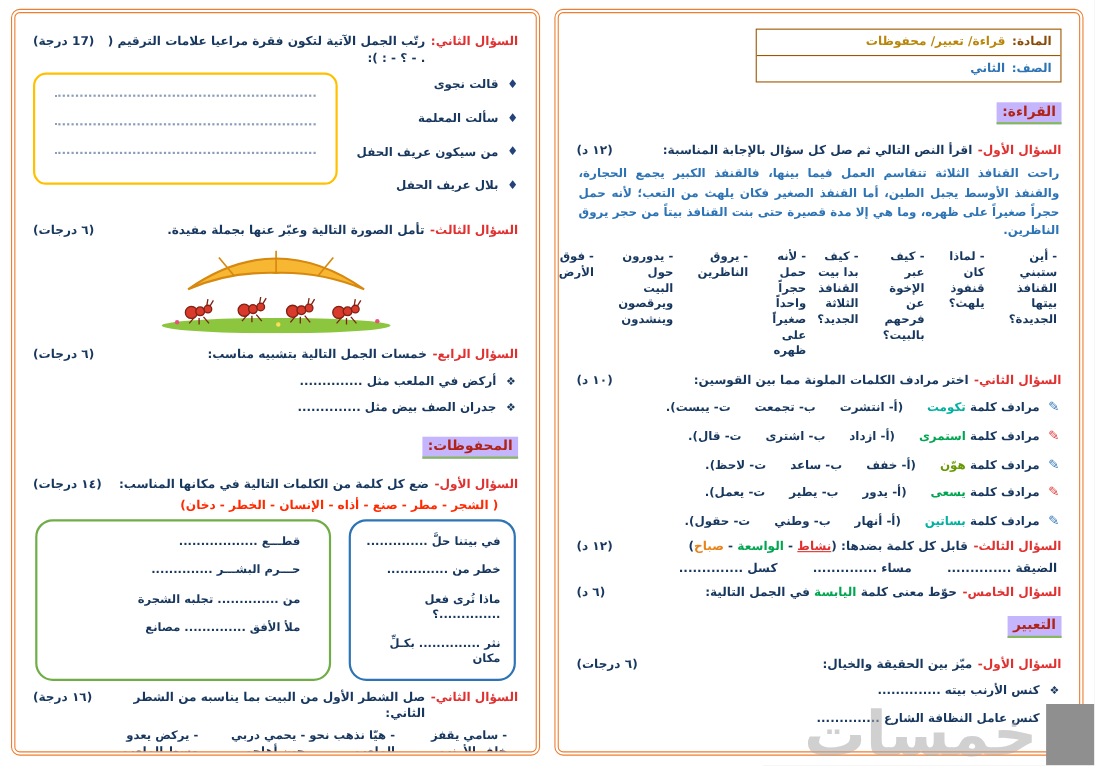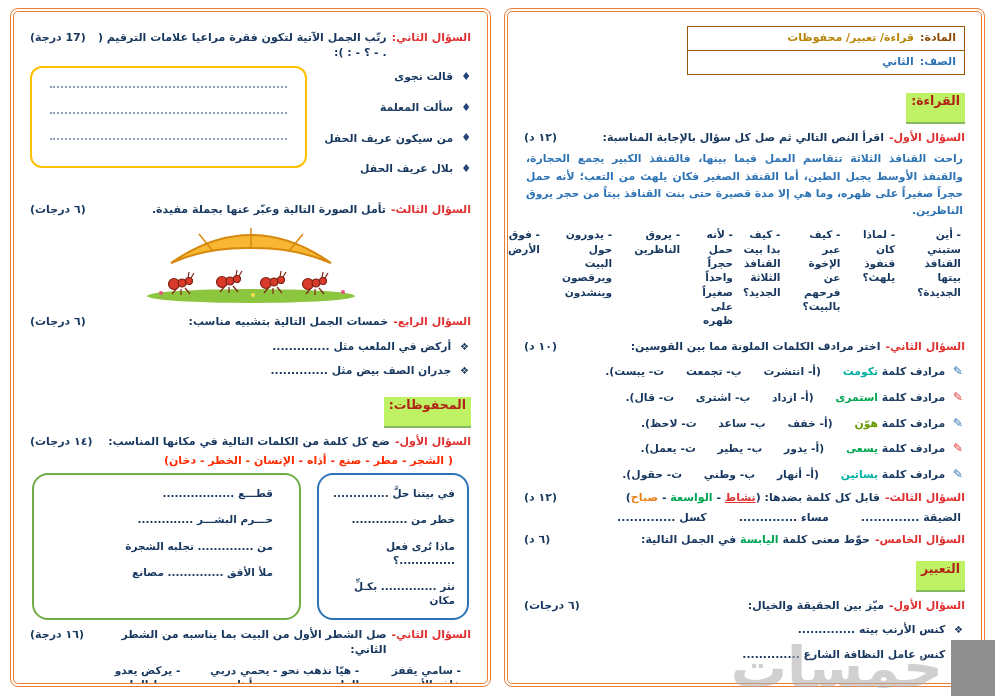--- a/index.html
+++ b/index.html
@@ -1,20 +1,20 @@
 <!DOCTYPE html>
 <html lang="ar" dir="rtl"><head>
 <meta charset="utf-8">
 <style>
   *{box-sizing:border-box;margin:0;padding:0}
   html,body{width:995px;height:696px}
   body{background:#ececec;font-family:"DejaVu Sans",sans-serif}
   .canvas{width:995px;height:696px;background:#ffffff;direction:rtl;display:flex;gap:13px;padding:8px 10px;position:relative;overflow:hidden}
   .page{flex:0 0 481px;height:679px;background:#fff;border:4px double #ED7D31;border-radius:8px;padding:12px 16px;color:#17375E;font-weight:700;font-size:11px;line-height:1.35;position:relative;overflow:hidden}
-  .sec-title{display:inline-block;background:#bef264;color:#B02418;font-size:12.5px;padding:0 5px 12px;margin:8px 0 0;border-bottom:2px solid #86B860}
+  .sec-title{display:inline-block;background:#c4b5fd;color:#B02418;font-size:12.5px;padding:0 5px 1px;margin:8px 0 10px;border-bottom:2px solid #86B860}
   .q-head{display:flex;gap:5px;align-items:baseline;margin:7px 0 5px}
   .q-label{color:#E03131;white-space:nowrap}
   .q-text{flex:1 1 auto}
   .marks{margin-inline-start:auto;white-space:nowrap;padding-inline-start:6px}
   .passage{color:#2E74B5;line-height:1.6;font-size:10.8px;margin:2px 2px 8px;text-align:justify}
   .match{display:flex;justify-content:space-between;gap:10px;padding:0 4px;margin-bottom:12px;font-size:10.6px}
   .match .col{display:flex;flex-direction:row;gap:22px}
   .match .q-col{flex:0 0 46%}
   .match .a-col{flex:0 0 50%}
   .syn-row{margin:9px 2px;font-size:10.8px}

